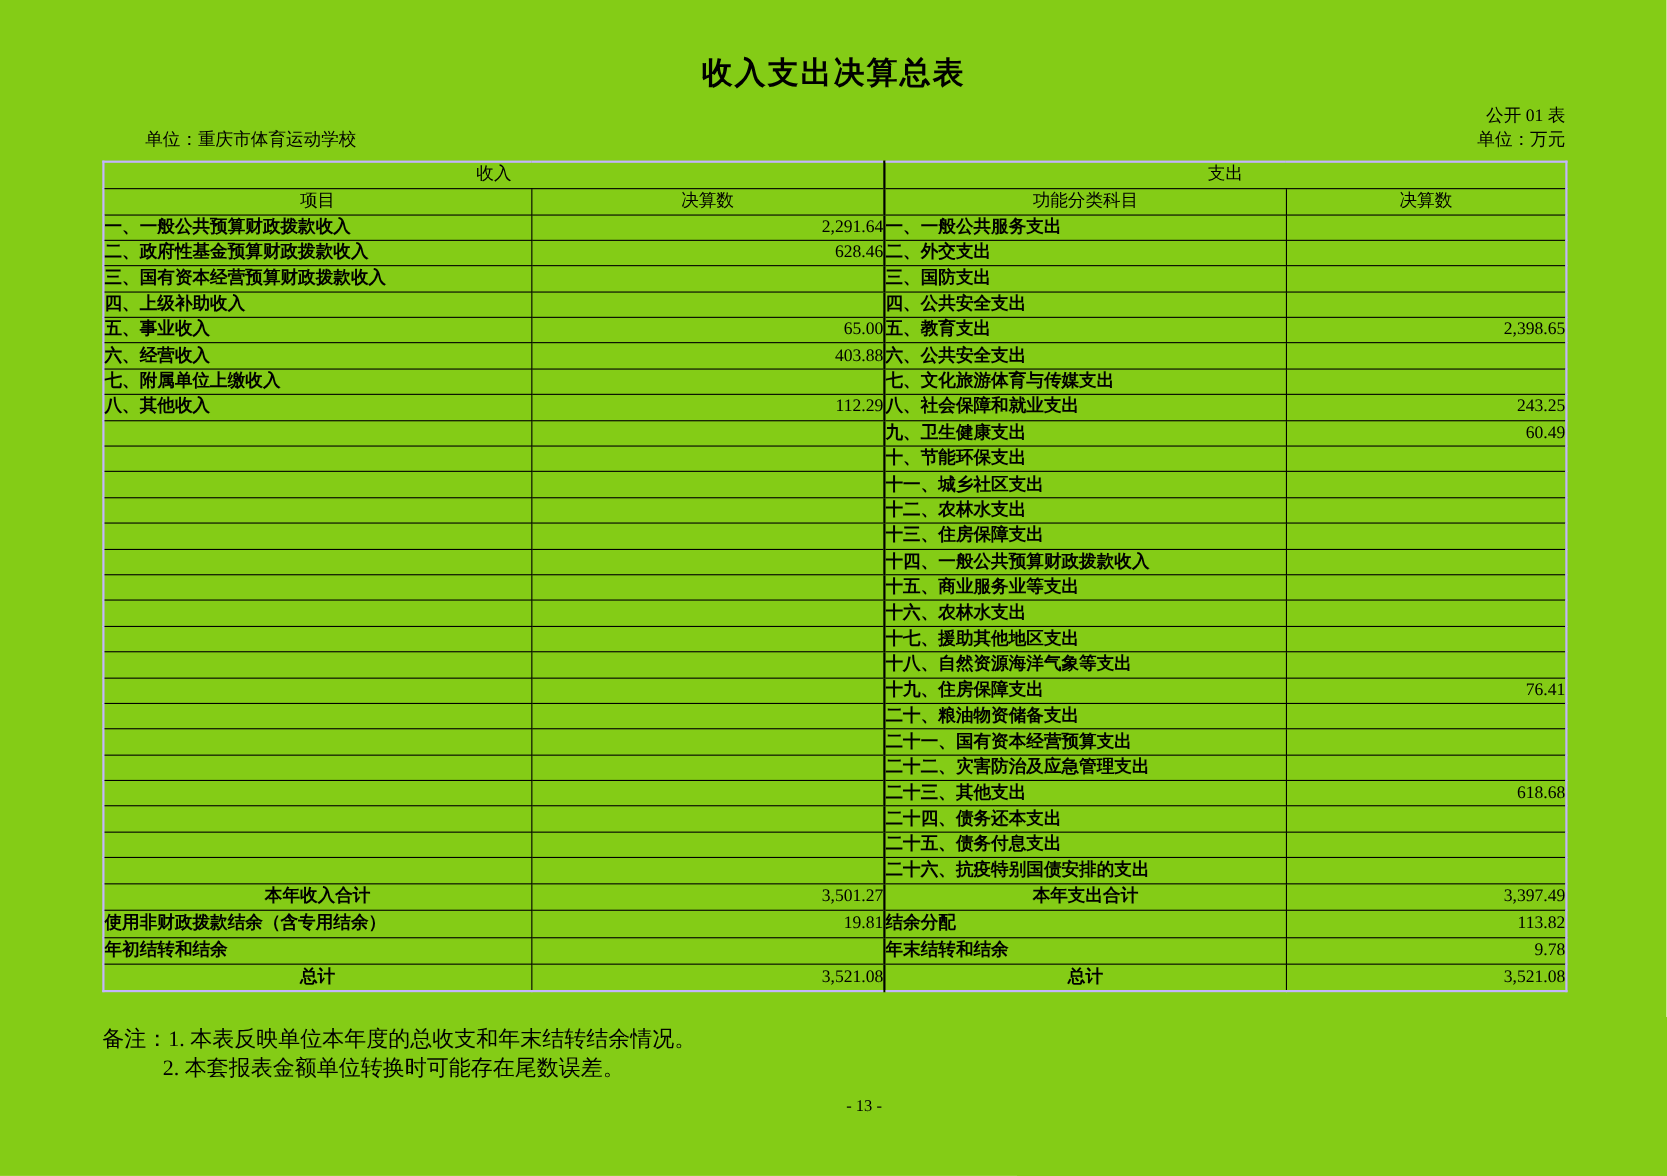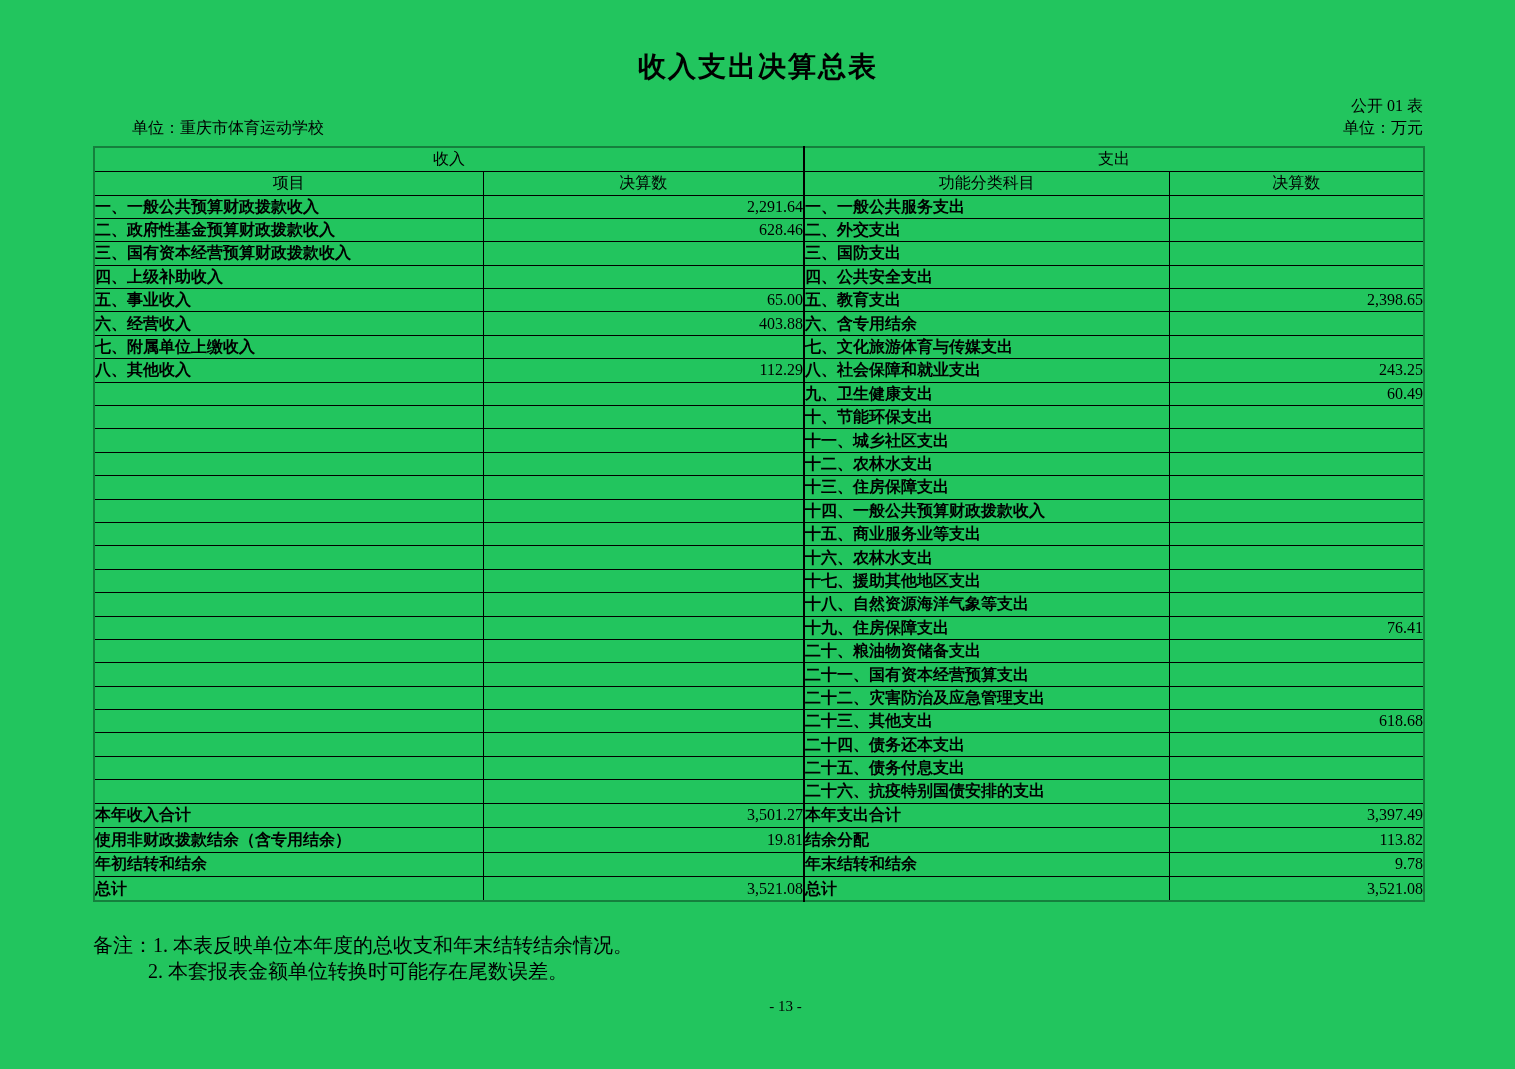--- a/index.html
+++ b/index.html
@@ -1,21 +1,21 @@
 <!DOCTYPE html>
 <html><head>
 <meta charset="utf-8">
 <style>
   * { box-sizing: border-box; margin: 0; padding: 0; }
   html, body { background: #ffffff; }
   .page {
     position: relative;
     width: 1515px;
     height: 1069px;
-    background: #22c55e;
+    background: #84cc16;
     color: #000000;
     font-family: "Liberation Serif", "DejaVu Serif", serif;
     overflow: hidden;
   }
   .content { margin: 0 92px 0 93px; width: 1330px; }
   .title {
     padding-top: 50px;
     text-align: center;
     font-size: 28px;
     font-weight: bold;
@@ -35,37 +35,37 @@
     justify-content: space-between;
     font-size: 16px;
     line-height: 19px;
     margin-left: 39px;
   }
   table.budget {
     margin-top: 9px;
     width: 1330px;
     border-collapse: collapse;
     table-layout: fixed;
-    border: 2px solid #15803d;
+    border: 2px solid #c4b5fd;
     font-size: 16px;
   }
   table.budget th, table.budget td {
     border: 1px solid #000;
     overflow: hidden;
     white-space: nowrap;
     padding: 0;
     line-height: 1;
   }
   table.budget .mid { border-left-width: 2px; }
   table.budget thead tr { height: 24px; }
   table.budget thead th { font-weight: normal; text-align: center; }
   table.budget tbody tr.data-row { height: 23.4px; }
   table.budget tbody tr.summary-row { height: 24.5px; }
-  td.item { text-align: left; padding-left: 4px; font-weight: bold; }
-  td.item.center { text-align: left; padding-left: 0; }
+  td.item { text-align: left; padding-left: 4px; font-weight: bold; font-family: Liberation Mono, monospace; }
+  td.item.center { text-align: center; padding-left: 0; }
   td.num { text-align: right; padding-right: 12px; font-weight: normal; }
   .notes {
     margin-top: 30px;
     font-size: 20px;
     line-height: 26px;
   }
   .notes .note-line2 { padding-left: 55px; }
   .page-number {
     position: absolute;
     top: 998px;
@@ -135,21 +135,21 @@
           </tr>
           <tr class="data-row">
             <td class="item">五、事业收入</td>
             <td class="num">65.00</td>
             <td class="item mid">五、教育支出</td>
             <td class="num">2,398.65</td>
           </tr>
           <tr class="data-row">
             <td class="item">六、经营收入</td>
             <td class="num">403.88</td>
-            <td class="item mid">六、含专用结余</td>
+            <td class="item mid">六、公共安全支出</td>
             <td class="num">&nbsp;</td>
           </tr>
           <tr class="data-row">
             <td class="item">七、附属单位上缴收入</td>
             <td class="num">&nbsp;</td>
             <td class="item mid">七、文化旅游体育与传媒支出</td>
             <td class="num">&nbsp;</td>
           </tr>
           <tr class="data-row">
             <td class="item">八、其他收入</td>

